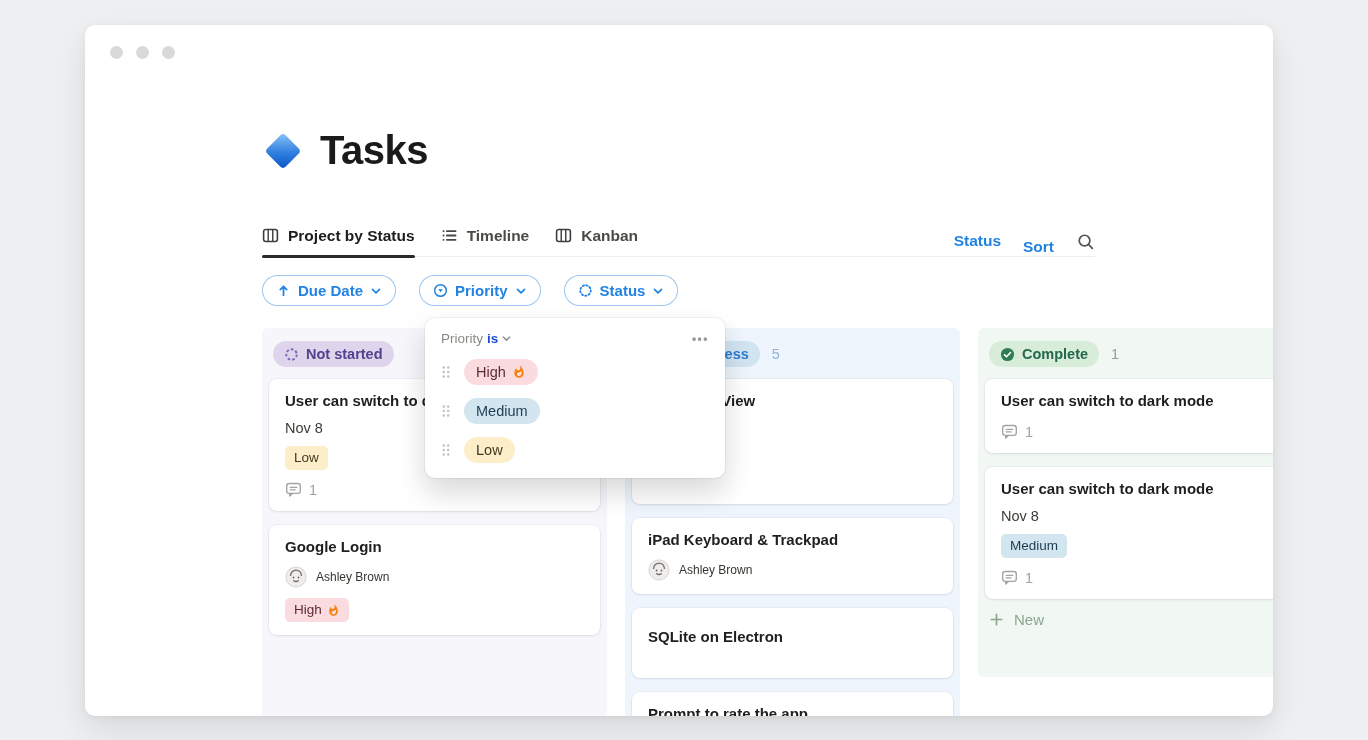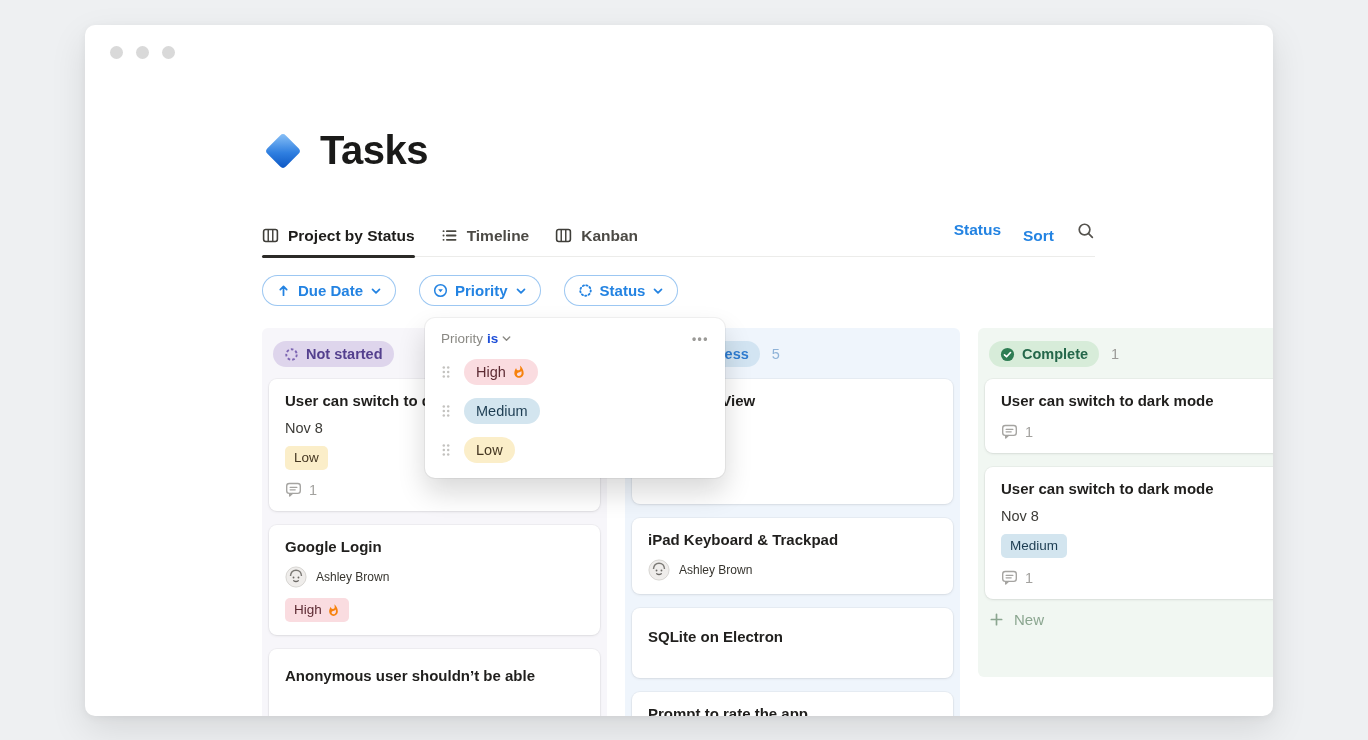--- a/index.html
+++ b/index.html
@@ -18,21 +18,21 @@
   .traffic{position:absolute;left:25px;top:21px;display:flex;gap:13px;}
   .dot{width:13px;height:13px;border-radius:50%;background:#d9d9d9;}
   
   .title-row{position:absolute;left:181px;top:103px;display:flex;align-items:center;gap:20px;}
   .diamond-wrap{width:34px;height:34px;display:flex;align-items:center;justify-content:center;}
   .diamond{width:26px;height:26px;transform:rotate(45deg);border-radius:4px;
     background:linear-gradient(135deg,#8ec4f8 0%,#2f7fe0 55%,#0a54c2 100%);}
   .title{margin:0;font-size:40px;font-weight:700;color:#1a1a19;letter-spacing:-.5px;}
   
   .tabbar{position:absolute;left:177px;top:190px;width:833px;height:41px;
-    border-bottom:1px solid #ececea;display:flex;align-items:flex-start;}
+    border-bottom:1px solid #ececea;display:flex;align-items:flex-end;}
   .tabs{display:flex;gap:26px;height:100%;}
   .tab{display:flex;align-items:center;gap:9px;height:100%;position:relative;
     font-size:15.5px;font-weight:600;color:#4c4a45;cursor:pointer;}
   .tab.active{color:#1d1c1a;}
   .tab.active::after{content:"";position:absolute;left:0;right:0;bottom:-2px;height:3px;
     background:#2b2a27;border-radius:2px;}
   .tabbar-right{margin-left:auto;display:flex;align-items:center;gap:22px;}
   .link{font-size:15.5px;font-weight:600;cursor:pointer;}
   .search-btn{display:flex;align-items:center;cursor:pointer;}
   
@@ -227,23 +227,20 @@
           </div>
           <span class="tag" style="background: rgb(250, 220, 224); color: rgb(93, 43, 51);">
             <span>High</span>
             <span>
                 <svg width="13" height="13" viewBox="0 0 24 24">
                   <path fill="#f6820d" d="M13.5.67s.74 2.65.74 4.8c0 2.06-1.35 3.73-3.41 3.73-2.07 0-3.63-1.67-3.63-3.73l.03-.36C5.21 7.51 4 10.62 4 14c0 4.42 3.58 8 8 8s8-3.58 8-8C20 8.61 17.41 3.8 13.5.67zM11.71 19c-1.78 0-3.22-1.4-3.22-3.14 0-1.62 1.05-2.76 2.81-3.12 1.77-.36 3.6-1.21 4.62-2.58.39 1.29.59 2.65.59 4.04 0 2.65-2.15 4.8-4.8 4.8z"></path>
                 </svg>
               </span>
           </span>
         </div>
-        <div class="card" style="padding-top:18px;height:80px;">
-          <div class="card-title">Anonymous user shouldn’t be able</div>
-        </div>
       </div>
     </div>
 
     <div class="column col-1" style="background: rgb(239, 245, 252);">
       <div class="col-header">
         <span class="col-pill" style="background: rgb(210, 228, 242); color: rgb(46, 124, 209);">
           <span>
             <svg width="15" height="15" viewBox="0 0 16 16">
                 <circle cx="8" cy="8" r="5.6" fill="none" stroke="#2e7cd1" stroke-width="2"></circle>
                 <path d="M8 2.4a5.6 5.6 0 0 1 0 11.2z" fill="#2e7cd1"></path>

